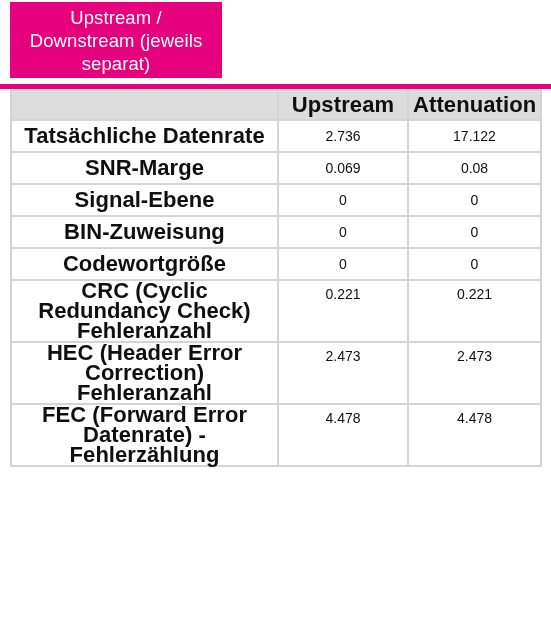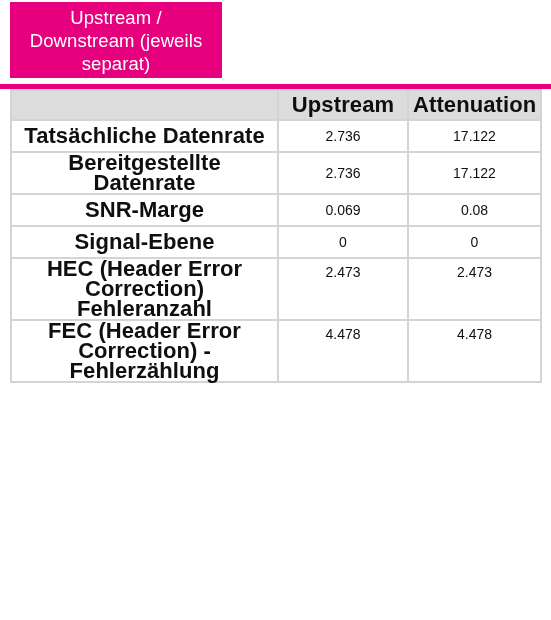--- a/index.html
+++ b/index.html
@@ -139,39 +139,49 @@
         <th>Attenuation</th>
       </tr>
     </thead>
     <tbody id="table-body">
         <tr class="single">
           <td class="label">Tatsächliche Datenrate</td>
           <td class="value">2.736</td>
           <td class="value">17.122</td>
         </tr>
         <tr class="single">
-          <td class="label">Bereitgestellte Datenrate</td>
-          <td class="value">2.736</td>
-          <td class="value">17.122</td>
-        </tr>
-        <tr class="single">
           <td class="label">SNR-Marge</td>
           <td class="value">0.069</td>
           <td class="value">0.08</td>
         </tr>
         <tr class="single">
           <td class="label">Signal-Ebene</td>
           <td class="value">0</td>
           <td class="value">0</td>
         </tr>
+        <tr class="single">
+          <td class="label">BIN-Zuweisung</td>
+          <td class="value">0</td>
+          <td class="value">0</td>
+        </tr>
+        <tr class="single">
+          <td class="label">Codewortgröße</td>
+          <td class="value">0</td>
+          <td class="value">0</td>
+        </tr>
+        <tr class="tall">
+          <td class="label">CRC (Cyclic Redundancy Check) Fehleranzahl</td>
+          <td class="value">0.221</td>
+          <td class="value">0.221</td>
+        </tr>
         <tr class="tall">
           <td class="label">HEC (Header Error Correction) Fehleranzahl</td>
           <td class="value">2.473</td>
           <td class="value">2.473</td>
         </tr>
         <tr class="tall">
-          <td class="label">FEC (Header Error Correction) -Fehlerzählung</td>
+          <td class="label">FEC (Forward Error Datenrate) -Fehlerzählung</td>
           <td class="value">4.478</td>
           <td class="value">4.478</td>
         </tr>
       </tbody>
   </table>
 </div>
 
 </body></html>

